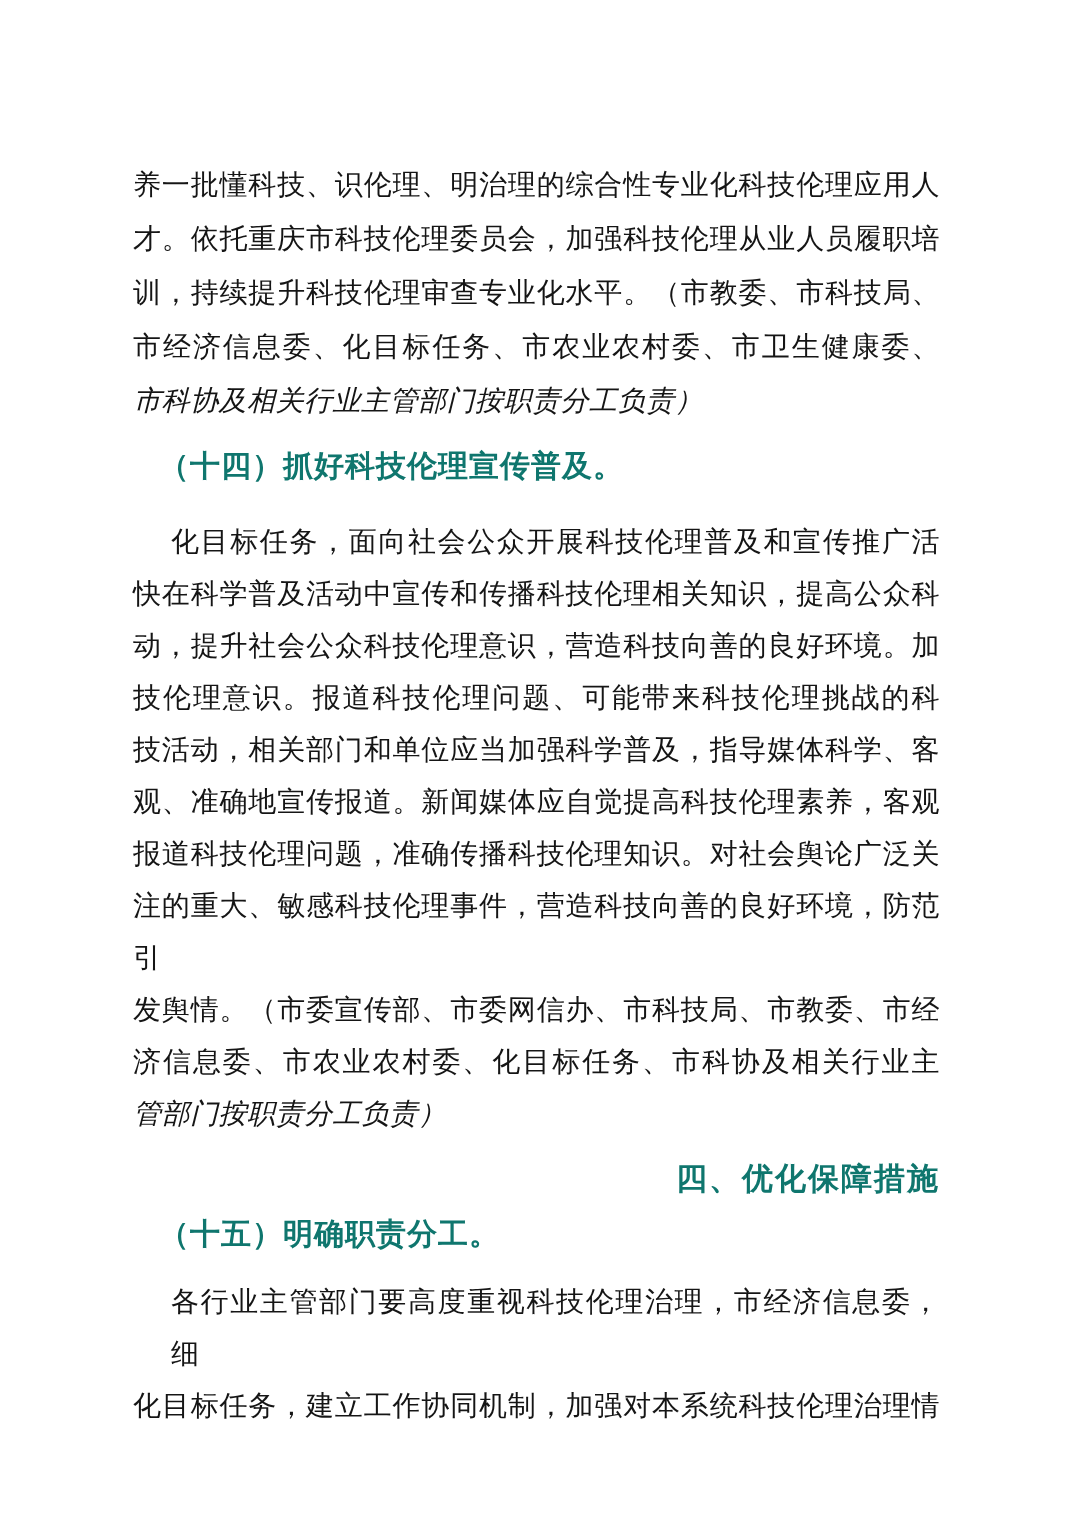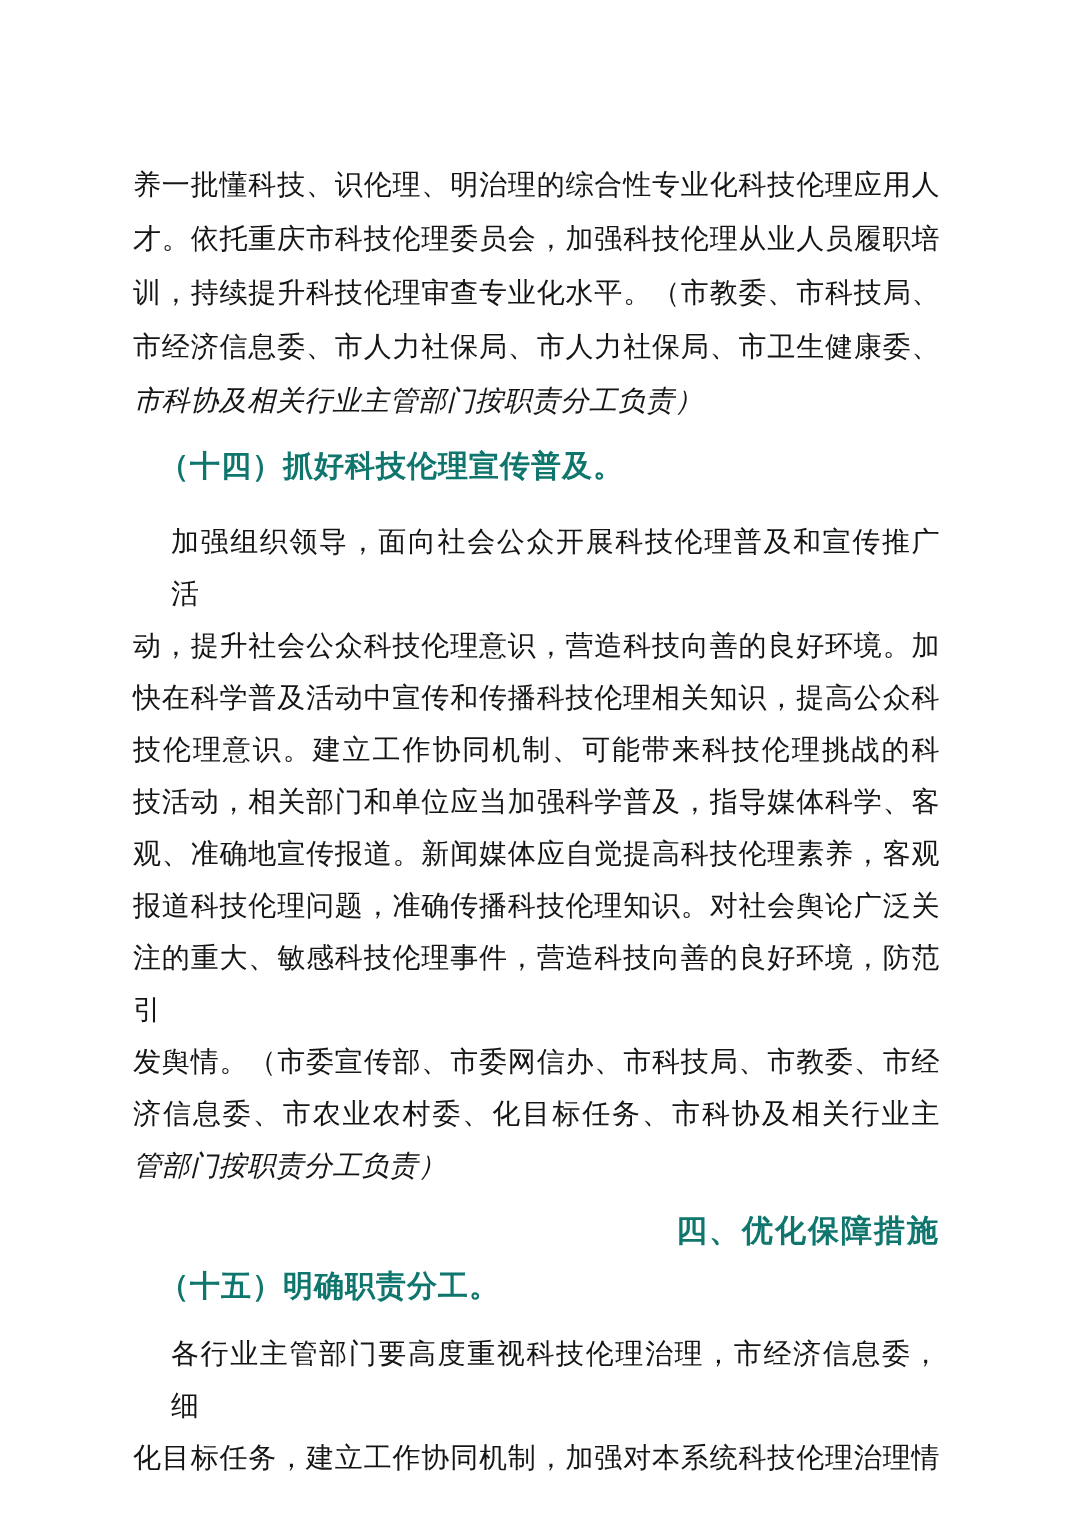--- a/index.html
+++ b/index.html
@@ -73,31 +73,31 @@
 </head>
 <body>
 
 <div class="page">
   <div class="content">
 
     <div class="para p1">
       <div class="line just">养一批懂科技、识伦理、明治理的综合性专业化科技伦理应用人</div>
       <div class="line just">才。依托重庆市科技伦理委员会，加强科技伦理从业人员履职培</div>
       <div class="line just">训，持续提升科技伦理审查专业化水平。（市教委、市科技局、</div>
-      <div class="line just">市经济信息委、市人力社保局、市人力社保局、市卫生健康委、</div>
+      <div class="line just">市经济信息委、化目标任务、市农业农村委、市卫生健康委、</div>
       <div class="line last">市科协及相关行业主管部门按职责分工负责）</div>
     </div>
 
     <h3 class="heading kai h14">（十四）抓好科技伦理宣传普及。</h3>
 
     <div class="para p2">
-      <div class="line just first-indent">加强组织领导，面向社会公众开展科技伦理普及和宣传推广活</div>
+      <div class="line just first-indent">化目标任务，面向社会公众开展科技伦理普及和宣传推广活</div>
+      <div class="line just">快在科学普及活动中宣传和传播科技伦理相关知识，提高公众科</div>
       <div class="line just">动，提升社会公众科技伦理意识，营造科技向善的良好环境。加</div>
-      <div class="line just">快在科学普及活动中宣传和传播科技伦理相关知识，提高公众科</div>
-      <div class="line just">技伦理意识。建立工作协同机制、可能带来科技伦理挑战的科</div>
+      <div class="line just">技伦理意识。报道科技伦理问题、可能带来科技伦理挑战的科</div>
       <div class="line just">技活动，相关部门和单位应当加强科学普及，指导媒体科学、客</div>
       <div class="line just">观、准确地宣传报道。新闻媒体应自觉提高科技伦理素养，客观</div>
       <div class="line just">报道科技伦理问题，准确传播科技伦理知识。对社会舆论广泛关</div>
       <div class="line just">注的重大、敏感科技伦理事件，营造科技向善的良好环境，防范引</div>
       <div class="line just">发舆情。（市委宣传部、市委网信办、市科技局、市教委、市经</div>
       <div class="line just">济信息委、市农业农村委、化目标任务、市科协及相关行业主</div>
       <div class="line last">管部门按职责分工负责）</div>
     </div>
 
     <h2 class="heading hei h4">四、优化保障措施</h2>

